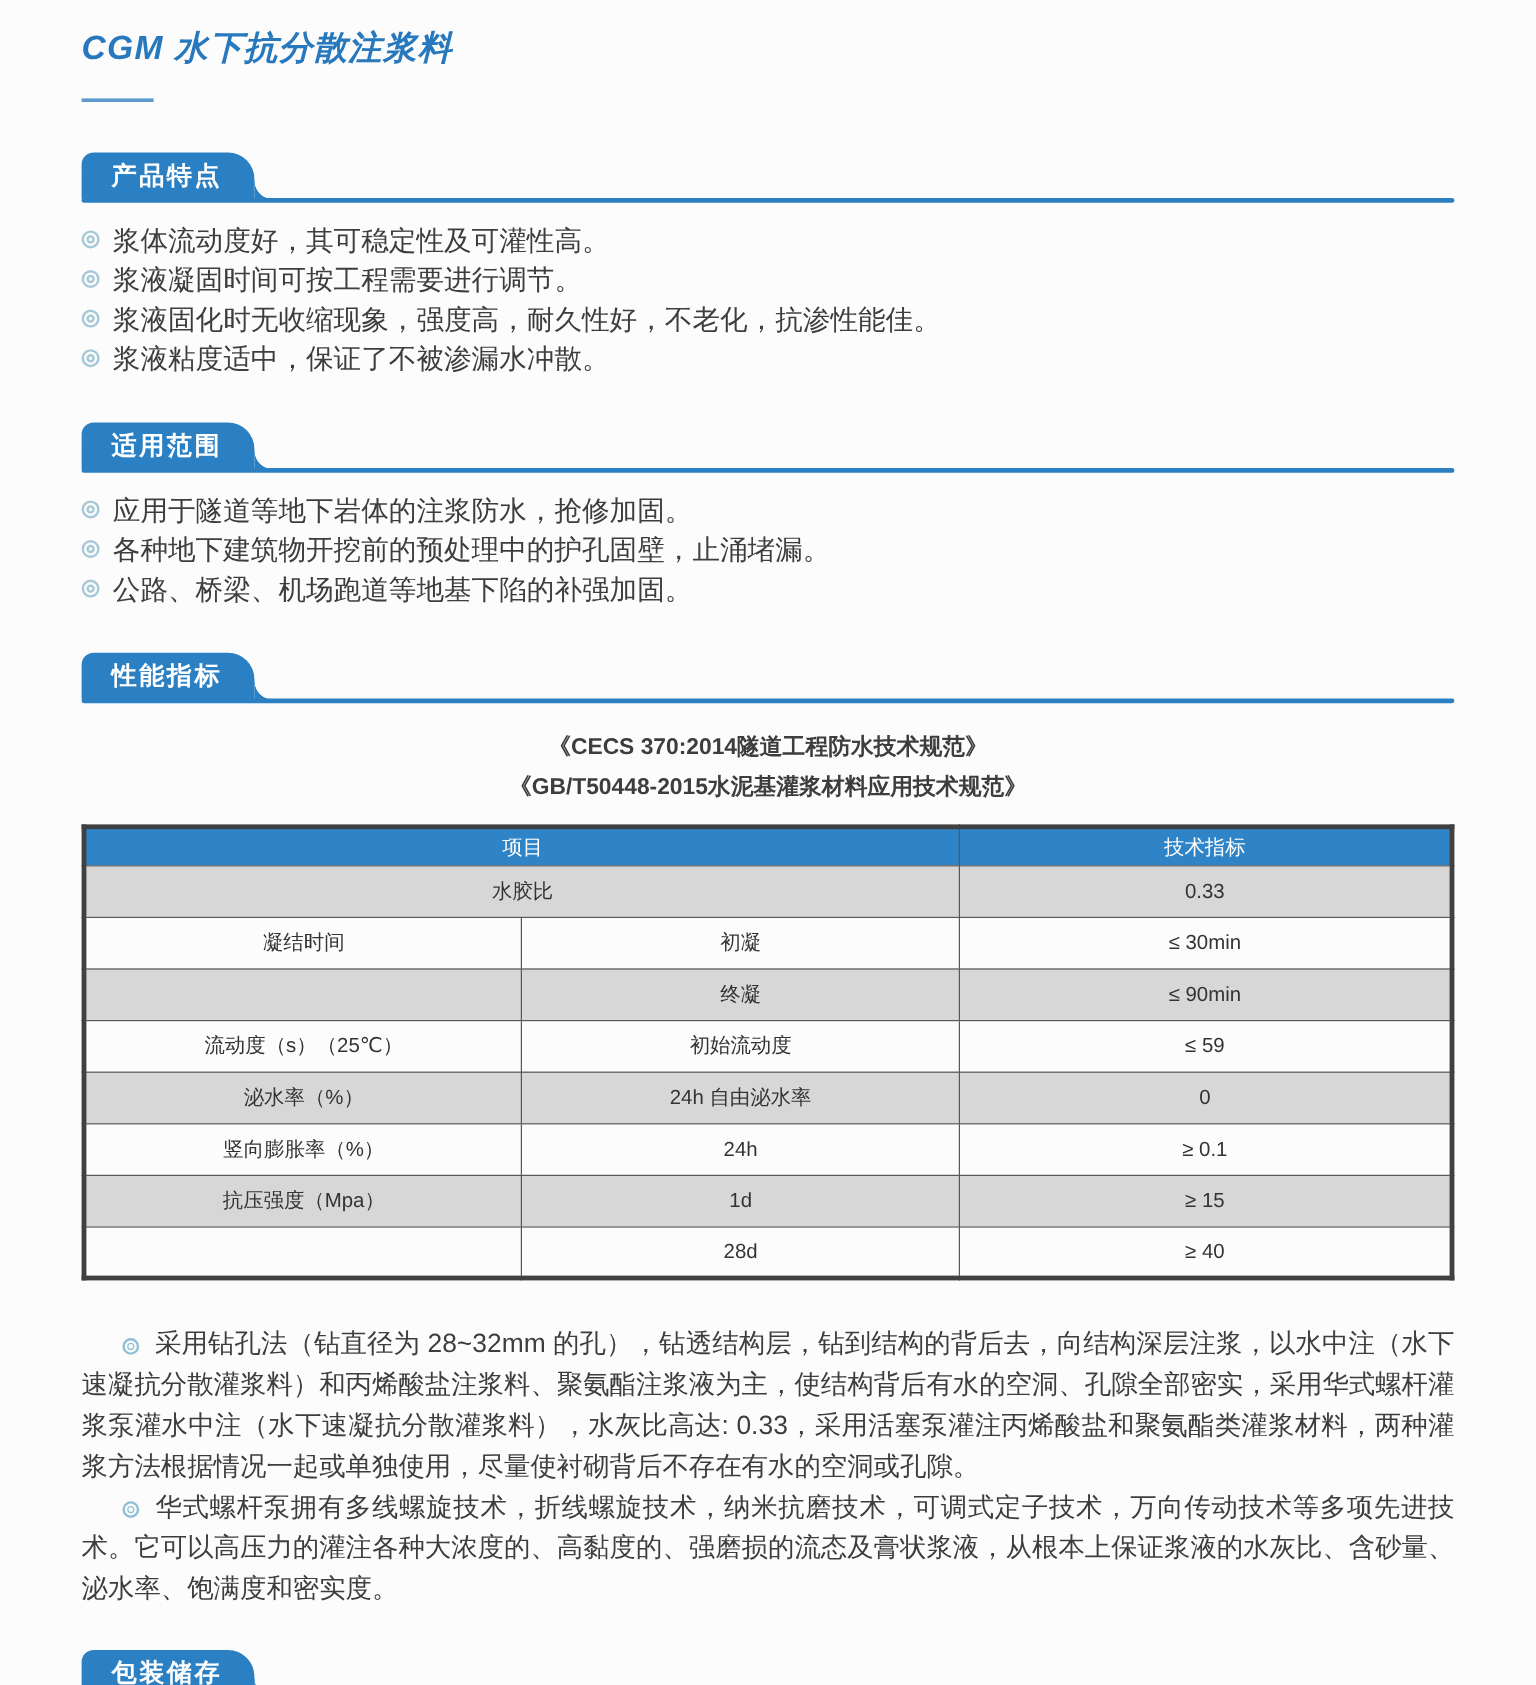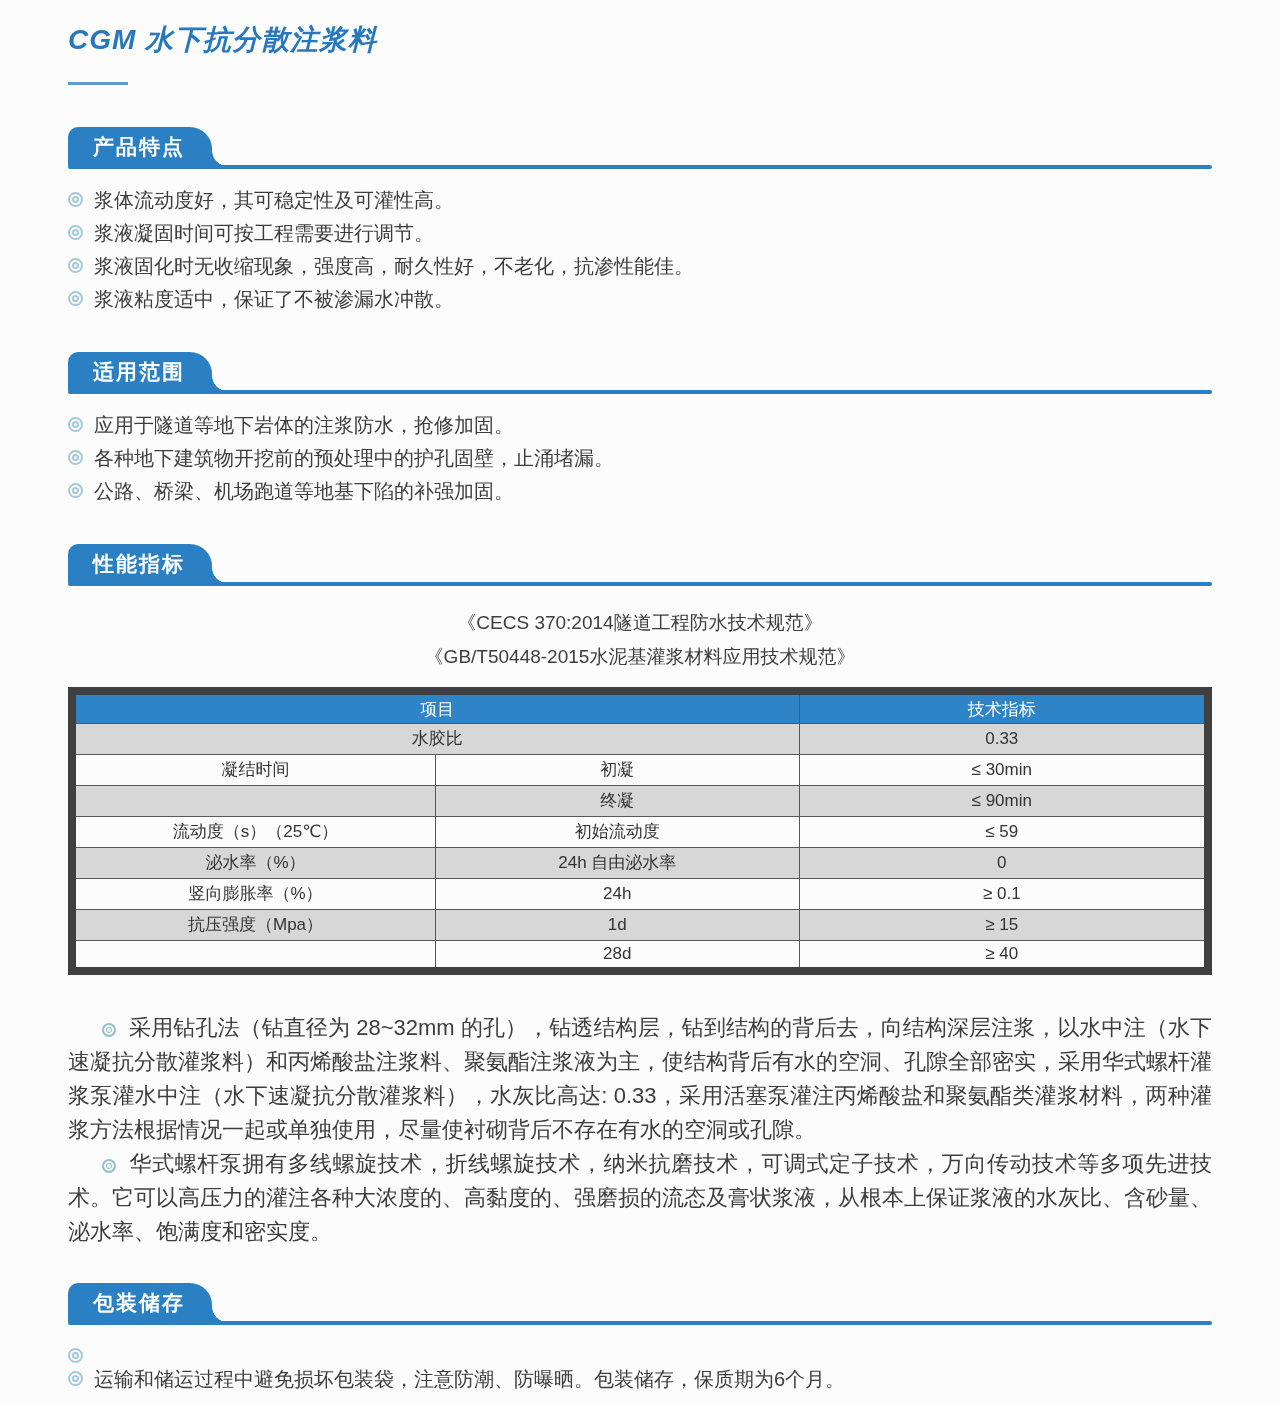--- a/index.html
+++ b/index.html
@@ -36,37 +36,37 @@
     padding:9px 27px 9px 25px;
     border-radius:10px 22px 0 0;
     letter-spacing:2px;
   }
   .sec-tab::after{ 
     content:"";position:absolute;right:-15px;bottom:0;width:15px;height:15px;
     background:radial-gradient(circle at 100% 0, rgba(0,0,0,0) 14.5px, var(--accent) 15px);
   }
   
   .blist{list-style:none;margin:15px 0 0 0;padding:0;}
-  .blist li{display:flex;align-items:flex-start;gap:11px;font-size:20px;line-height:33px;}
+  .blist li{display:flex;align-items:flex-start;gap:11px;font-size:23px;line-height:33px;}
   .ring{
     flex:none;width:15px;height:15px;margin-top:8px;position:relative;
     border:2px solid var(--bullet_ring);border-radius:50%;
   }
   .ring::after{
     content:"";position:absolute;inset:2px;
     border:2px solid var(--bullet_ring);border-radius:50%;
   }
   
-  .standards{margin-top:20px;text-align:center;font-size:19px;line-height:34px;}
+  .standards{margin-top:20px;text-align:center;font-size:19px;line-height:34px;font-weight:bold;}
   table.perf{
     width:100%;margin-top:13px;border-collapse:collapse;table-layout:fixed;
-    border:8px solid #404040;
+    border:4px solid #404040;
   }
   table.perf th,table.perf td{
-    border:1px solid #585858;height:31px;padding:1px 6px;
+    border:1px solid #585858;height:43px;padding:1px 6px;
     font-size:17px;text-align:center;vertical-align:middle;color:#333;
   }
   table.perf thead th{
     background:var(--table_header);color:#fff;font-weight:normal;height:32px;
   }
   table.perf tr.shade td{background:var(--row_shade);}
   
   .para{
     margin:15px 0 0 0;font-size:22px;line-height:34px;
     text-align:justify;text-indent:34px;

